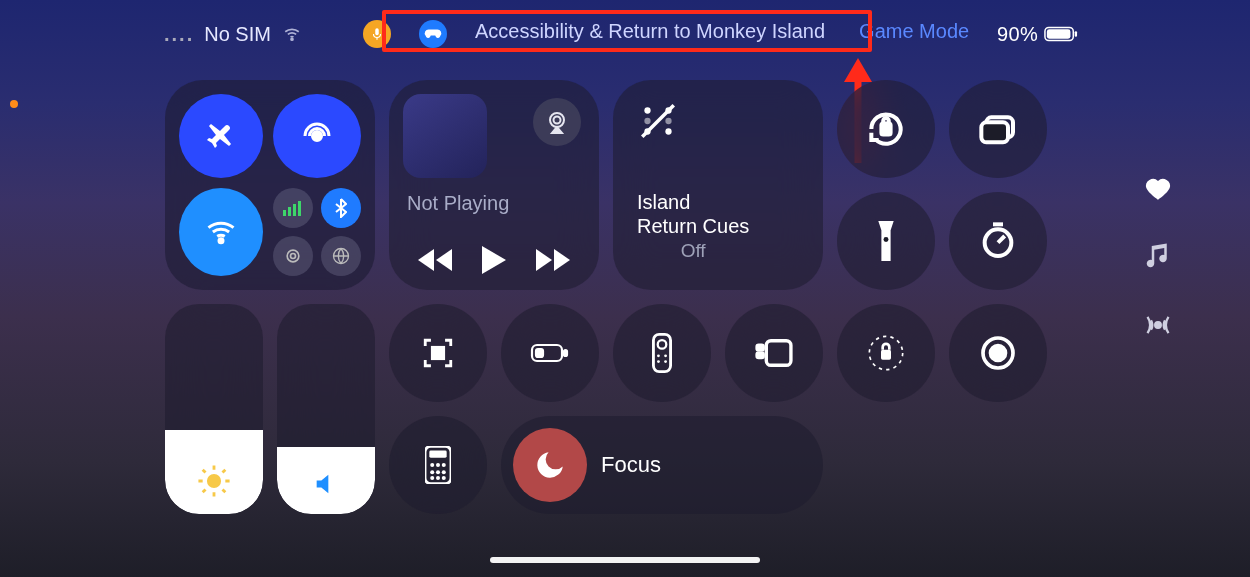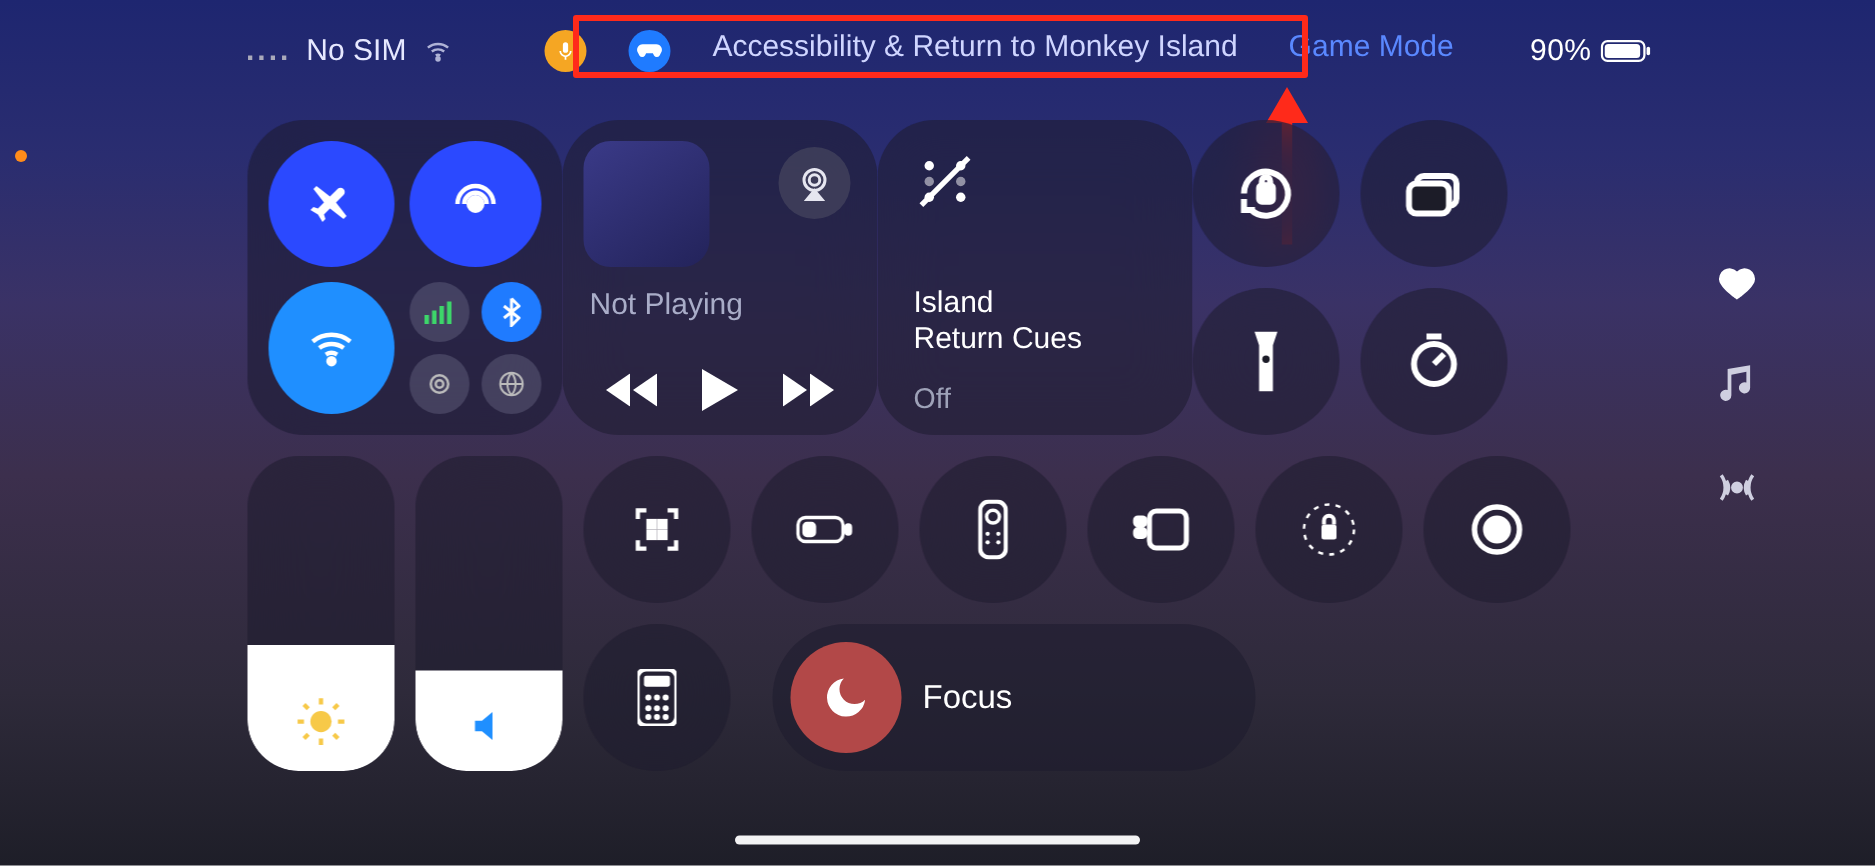--- a/index.html
+++ b/index.html
@@ -14,73 +14,73 @@
     position: absolute; top: 18px; left: 0; right: 0; height: 32px;
     display: flex; align-items: center; padding: 0 24px; font-size: 20px; font-weight: 500;
   }
   .sb-left { display: flex; align-items: center; gap: 10px; margin-left: 140px; color: #e6e8ff; }
   .sb-center { display: flex; gap: 28px; margin-left: 60px; }
   .pill { width: 28px; height: 28px; border-radius: 14px; display: flex; align-items: center; justify-content: center; }
   .pill.orange { background: #f5a623; }
   .pill.blue { background: #1f7bff; }
   .title-text { color: #cfd5ff; font-size: 20px; }
   .game-mode { color: #5a88ff; margin-left: 6px; }
-  .sb-right { position: absolute; right: 149px; display: flex; align-items: center; gap: 6px; }
+  .sb-right { position: absolute; right: 172px; display: flex; align-items: center; gap: 6px; }
   .battery-pct { color: #fff; font-size: 20px; font-weight: 500; letter-spacing: .3px; }
 
   
   .cc {
     position: absolute; top: 80px; left: 165px; width: 920px;
   }
 
   .tile-lg, .tile-sm, .circle, .slider {
     background: rgba(30,28,45,0.55);
     backdrop-filter: blur(20px);
   }
   .tile-lg { width: 210px; height: 210px; border-radius: 38px; position: relative; }
   .circle  { width: 98px; height: 98px; border-radius: 50%; display:flex; align-items:center; justify-content:center; }
 
-  .row1 { display: flex; }
+  .row1 { display: flex; gap: 14px; }
   .row2 { display: flex; gap: 14px; margin-top: 14px; align-items:flex-start; }
   .conn-inner { position:absolute; inset:14px; display:grid; grid-template-columns:repeat(2,1fr); grid-template-rows:repeat(2,1fr); gap:10px;}
   .conn-inner .c { border-radius:50%; display:flex; align-items:center; justify-content:center; }
   .c-on-blue { background:#2b49ff; }
   .c-on-blue2{ background:#2b49ff; }
   .c-wifi    { background:#1f8fff; }
   .c-sub     { width:40px; height:40px; border-radius:50%; background:rgba(120,120,150,.35); display:flex; align-items:center; justify-content:center; }
   .sub-wrap  { display:flex; gap:8px; align-items:center; justify-content:center; }
 
   
   .media-art { position:absolute; top:14px; left:14px; width:84px; height:84px; border-radius:18px; background: linear-gradient(145deg,#3a3a88,#23235a); }
   .airplay-btn { position:absolute; top:18px; right:18px; width:48px; height:48px; border-radius:50%; background:rgba(80,80,100,.55); display:flex; align-items:center; justify-content:center;}
   .np-label { position:absolute; top:112px; left:18px; color:#a9adc8; font-size:20px; font-weight:500; }
   .media-ctrls { position:absolute; bottom:16px; left:0; right:0; display:flex; align-items:center; justify-content:center; gap:30px; }
 
   
   .veh-ic { position:absolute; top:20px; left:24px; }
   .veh-txt { position:absolute; top:110px; left:24px; }
   .veh-txt .t1 { font-size:20px; color:#fff; font-weight:500; line-height:1.2; }
-  .veh-txt .t2 { font-size:19px; color:#9ea2b8; margin-top:18px; }
+  .veh-txt .t2 { font-size:19px; color:#9ea2b8; margin-top:2px;text-align:center; }
 
   
   .col-right { display:grid; grid-template-columns:repeat(2,98px); grid-template-rows:repeat(2,98px); gap:14px; }
 
   
   .side-strip { position:absolute; right: 78px; top: 175px; display:flex; flex-direction:column; gap:40px; align-items:center; color:#d6d6e6; }
 
   
   .slider { width:98px; height:210px; border-radius:34px; position:relative; overflow:hidden; }
   .slider-fill-b { position:absolute; left:0; right:0; bottom:0; height:40%; background:#fff; border-radius:0 0 34px 34px; }
   .slider-fill-v { position:absolute; left:0; right:0; bottom:0; height:32%; background:#fff; border-radius:0 0 34px 34px; }
   .slider-ic { position:absolute; bottom:16px; left:0; right:0; display:flex; justify-content:center; }
 
   .row2-left { display:flex; gap:14px; }
   .row2-mid-top { display:flex; gap:14px; }
   .row2-mid { display:flex; flex-direction:column; gap:14px; }
-  .row2-mid-bot { display:flex; gap:28px; }
+  .row2-mid-bot { display:flex; gap:14px; }
 
   .focus-tile { width: 322px; height: 98px; border-radius: 50px; background:rgba(30,28,45,.55); display:flex; align-items:center; gap:14px; padding-left:12px; }
   .focus-orb { width:74px; height:74px; border-radius:50%; background:#b24848; display:flex; align-items:center; justify-content:center; }
   .focus-label { font-size:22px; color:#fff; font-weight:500; }
 
   
   .anno-box {
     position:absolute; top:10px; left:382px; width:490px; height:42px;
     border: 4px solid #ff2a1a; border-radius:2px; pointer-events:none;
   }

